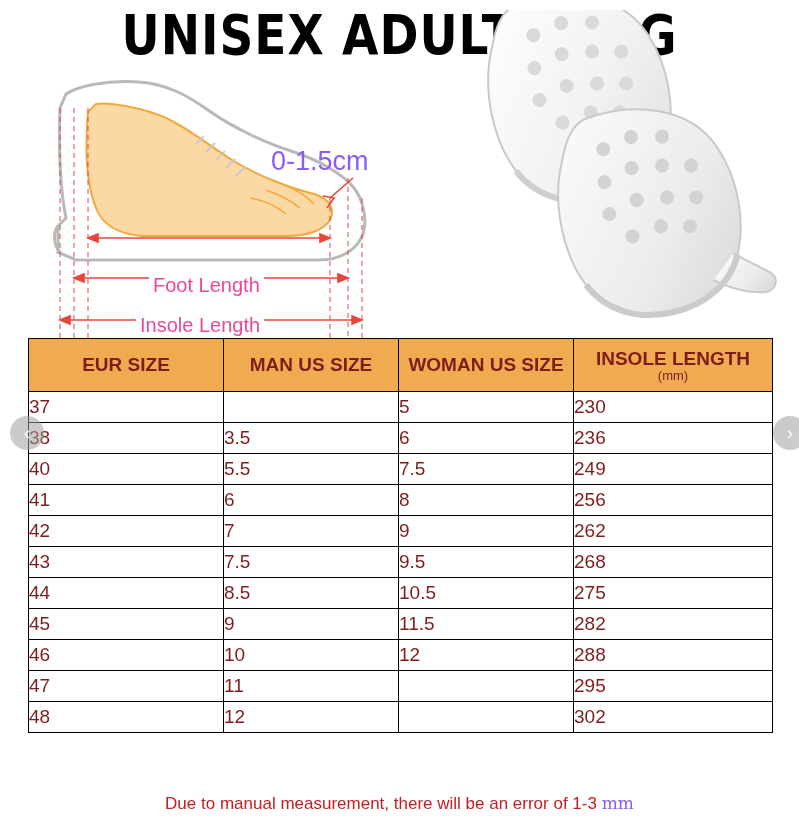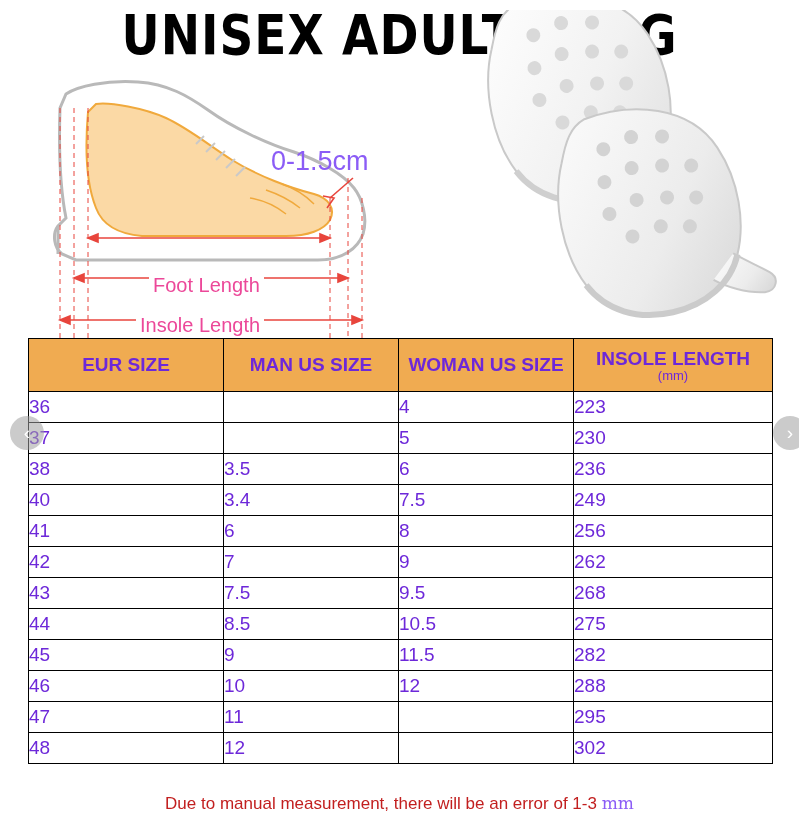--- a/index.html
+++ b/index.html
@@ -83,21 +83,21 @@
     top: 338px;
     width: 744px;
   }
   table.size-table {
     border-collapse: collapse;
     width: 744px;
     table-layout: fixed;
   }
   table.size-table th, table.size-table td {
     border: 1px solid #000;
-    color: #6d28d9;
+    color: #7f1d1d;
   }
   table.size-table thead th {
     background: #f0ab51;
     font-size: 19px;
     font-weight: bold;
     height: 52px;
     padding: 0;
   }
   table.size-table thead th .sub {
     display: block;
@@ -315,40 +315,34 @@
             <span>WOMAN US SIZE</span>
           </th>
           <th>
             <span>INSOLE  LENGTH</span>
             <span class="sub">(mm)</span>
           </th>
         </tr>
       </thead>
       <tbody>
         <tr>
-          <td>36</td>
-          <td></td>
-          <td>4</td>
-          <td>223</td>
-        </tr>
-        <tr>
           <td>37</td>
           <td></td>
           <td>5</td>
           <td>230</td>
         </tr>
         <tr>
           <td>38</td>
           <td>3.5</td>
           <td>6</td>
           <td>236</td>
         </tr>
         <tr>
           <td>40</td>
-          <td>3.4</td>
+          <td>5.5</td>
           <td>7.5</td>
           <td>249</td>
         </tr>
         <tr>
           <td>41</td>
           <td>6</td>
           <td>8</td>
           <td>256</td>
         </tr>
         <tr>

